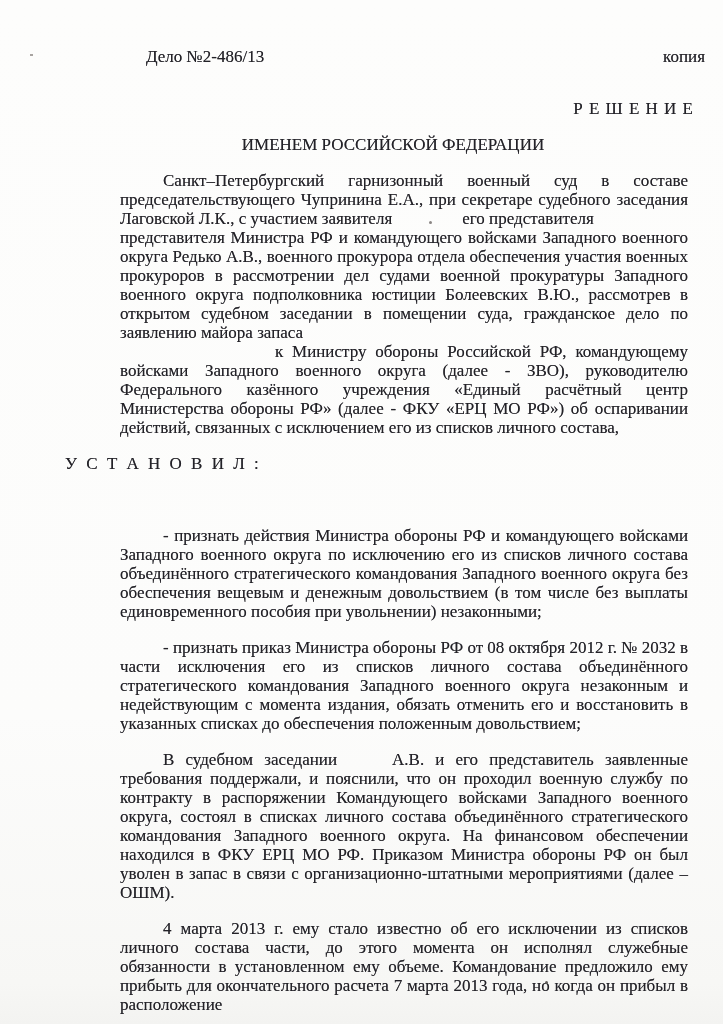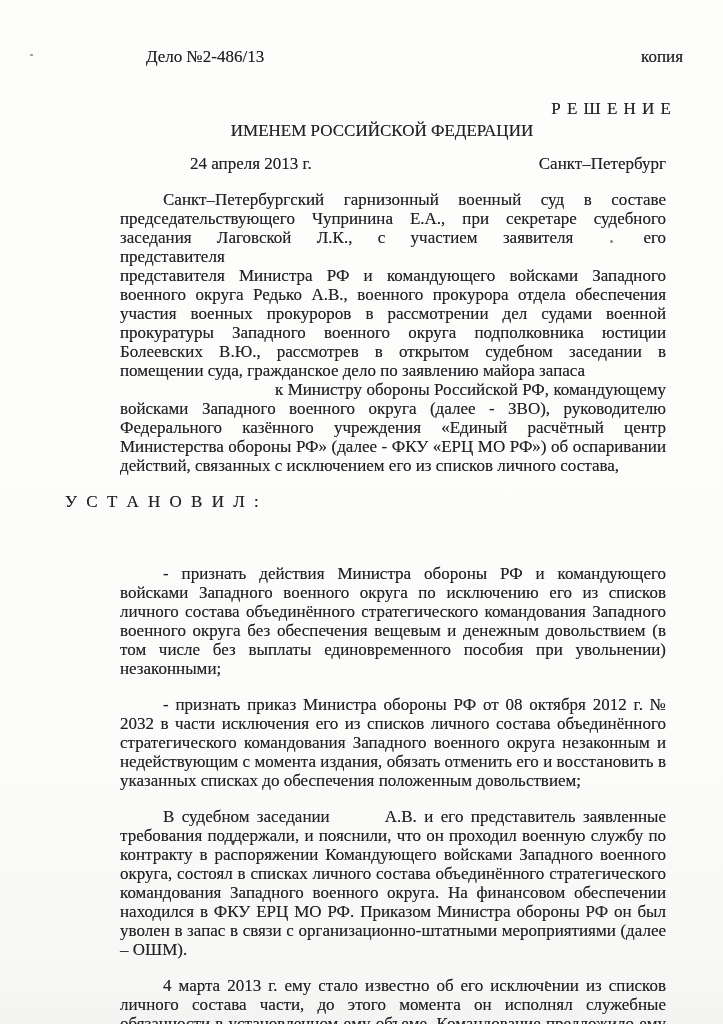--- a/index.html
+++ b/index.html
@@ -5,21 +5,21 @@
   html, body {
     margin: 0;
     padding: 0;
     background: #ffffff;
   }
   .page {
     position: relative;
     width: 723px;
     height: 1024px;
     box-sizing: border-box;
-    padding: 47px 40px 0 103px;
+    padding: 47px 18px 0 103px;
     background: linear-gradient(180deg, #fdfdfc 0%, #fcfcfb 70%, #f7f7f5 96%, #f3f3f1 100%);
     font-family: "Liberation Serif", "DejaVu Serif", serif;
     font-size: 17px;
     line-height: 19px;
     color: #232228;
     text-shadow: 0 0 0.5px rgba(35, 34, 40, 0.55);
     overflow: hidden;
   }
   .top-row {
     display: flex;
@@ -29,21 +29,21 @@
   .title {
     text-align: right;
     margin-top: 33px;
     letter-spacing: 1px;
     position: relative;
     left: -11px;
     white-space: pre;
   }
   .subtitle {
     text-align: center;
-    margin-top: 3px;
+    margin-top: 17px;
     position: relative;
     left: -11px;
   }
   .date-row {
     display: flex;
     justify-content: space-between;
     margin-top: 14px;
   }
   .date { margin-left: 87px; }
   .city { margin-right: 17px; }
@@ -89,24 +89,20 @@
 
 <div class="page">
   <div class="top-row">
     <span class="case">Дело №2-486/13</span>
     <span class="copy">копия</span>
   </div>
 
   <div class="title">Р Е Ш Е Н И Е</div>
   <div class="subtitle">ИМЕНЕМ РОССИЙСКОЙ ФЕДЕРАЦИИ</div>
 
-  <div class="date-row">
-    <span class="date">24 апреля 2013 г.</span>
-    <span class="city">Санкт–Петербург</span>
-  </div>
 
   <div class="body">
       <div class="para"><span>Санкт–Петербургский гарнизонный военный суд в составе председательствующего Чупринина Е.А., при секретаре судебного заседания Лаговской Л.К., с участием заявителя</span><span class="gap dot" style="width: 70px;"></span><span>его представителя</span><br><span>представителя Министра РФ и командующего войсками Западного военного округа Редько А.В., военного прокурора отдела обеспечения участия военных прокуроров в рассмотрении дел судами военной прокуратуры Западного военного округа подполковника юстиции Болеевских В.Ю., рассмотрев в открытом судебном заседании в помещении суда, гражданское дело по заявлению майора запаса</span><br><span class="gap" style="width: 155px;"></span><span>к Министру обороны Российской РФ, командующему войсками Западного военного округа (далее - ЗВО), руководителю Федерального казённого учреждения «Единый расчётный центр Министерства обороны РФ» (далее - ФКУ «ЕРЦ МО РФ») об оспаривании действий, связанных с исключением его из списков личного состава,</span></div>
       <div class="para heading"><span>У С Т А Н О В И Л :</span></div>
       <div class="para"><span class="gap" style="width: 38px;"></span></div>
       <div class="para"><span>- признать действия Министра обороны РФ и командующего войсками Западного военного округа по исключению его из списков личного состава объединённого стратегического командования Западного военного округа без обеспечения вещевым и денежным довольствием (в том числе без выплаты единовременного пособия при увольнении) незаконными;</span></div>
       <div class="para"><span>- признать приказ Министра обороны РФ от 08 октября 2012 г. № 2032 в части исключения его из списков личного состава объединённого стратегического командования Западного военного округа незаконным и недействующим с момента издания, обязать отменить его и восстановить в указанных списках до обеспечения положенным довольствием;</span></div>
       <div class="para"><span>В судебном заседании</span><span class="gap" style="width: 55px;"></span><span>А.В. и его представитель заявленные требования поддержали, и пояснили, что он проходил военную службу по контракту в распоряжении Командующего войсками Западного военного округа, состоял в списках личного состава объединённого стратегического командования Западного военного округа. На финансовом обеспечении находился в ФКУ ЕРЦ МО РФ. Приказом Министра обороны РФ он был уволен в запас в связи с организационно-штатными мероприятиями (далее – ОШМ).</span></div>
       <div class="para"><span>4 марта 2013 г. ему стало известно об его исключении из списков личного состава части, до этого момента он исполнял служебные обязанности в установленном ему объеме. Командование предложило ему прибыть для окончательного расчета 7 марта 2013 года, но когда он прибыл в расположение</span></div>
     </div>

